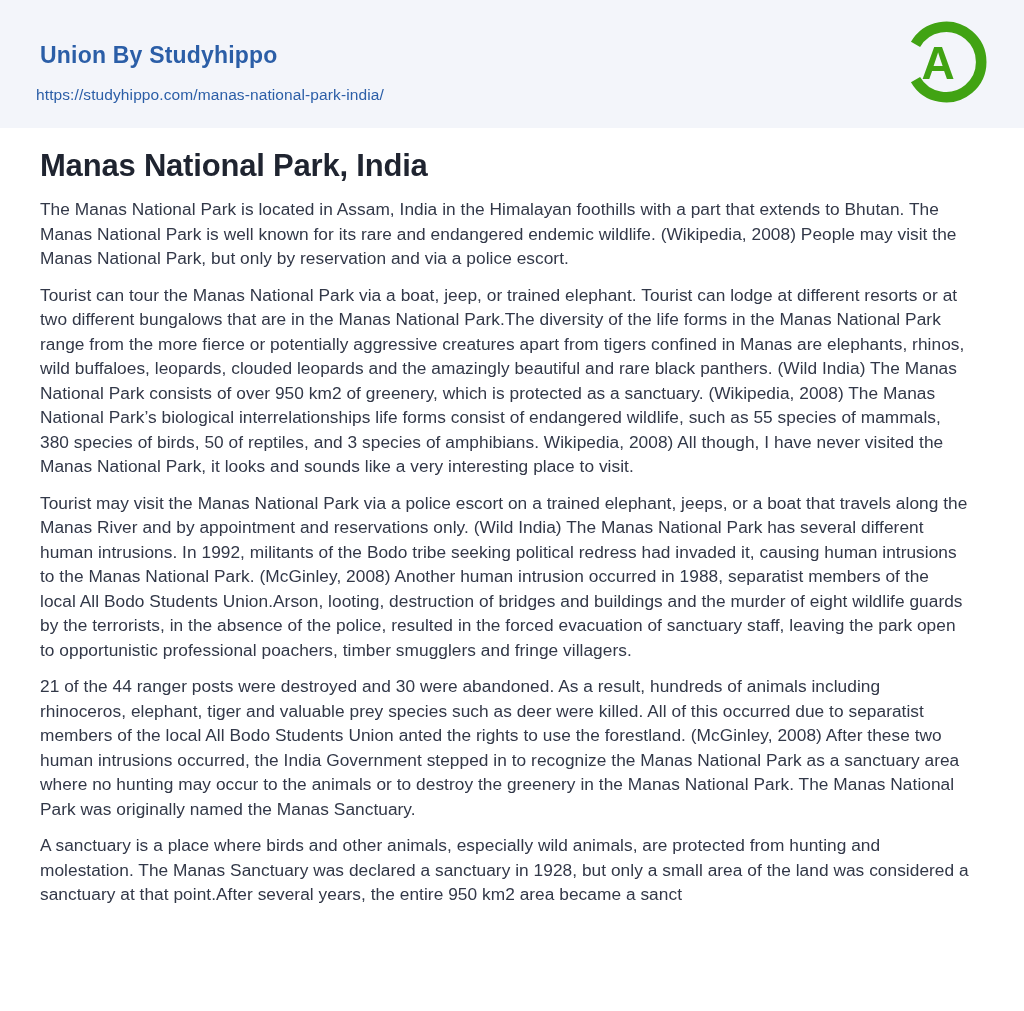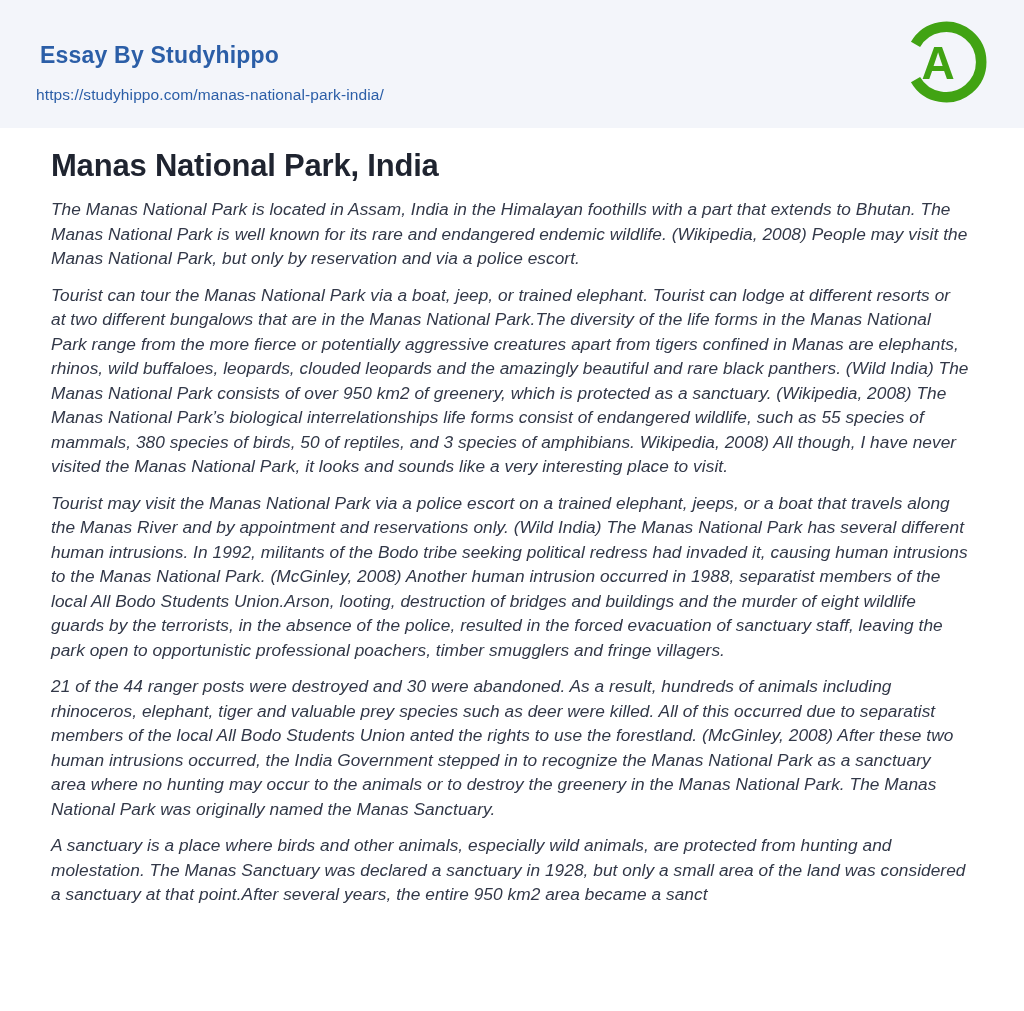--- a/index.html
+++ b/index.html
@@ -69,49 +69,47 @@
     font-size: 46px;
     font-weight: 600;
     color: #41a313;
     line-height: 1;
     padding-top: 2px;
     box-sizing: border-box;
   }
   
   .article {
     padding: 0 55px 0 40px;
-    margin-left: 11px;
   }
   .article-title {
     margin: 0;
     padding-top: 20px;
     font-size: 31px;
     font-weight: 800;
     letter-spacing: -0.2px;
     color: #1f2430;
   }
   .essay-body {
     margin-top: 13px;
   }
   .essay-body p {
     margin: 0 0 12px 0;
     font-size: 17.3px;
     line-height: 24.5px;
     color: #323848;
     letter-spacing: 0.05px;
-    font-style: italic;
   }
 </style>
 </head>
 <body>
 
 <div class="page">
 
   <div class="header">
-    <div class="site-title">Essay By Studyhippo</div>
+    <div class="site-title">Union By Studyhippo</div>
     <a class="site-url">https://studyhippo.com/manas-national-park-india/</a>
 
     <div class="logo">
       <svg viewBox="0 0 100 100" aria-hidden="true">
         <path d="M 15.36 30 A 40 40 0 1 1 15.36 70" fill="none" stroke="#41a313" stroke-width="12" stroke-linecap="butt"></path>
       </svg>
       <span class="logo-letter">A</span>
     </div>
   </div>
 

